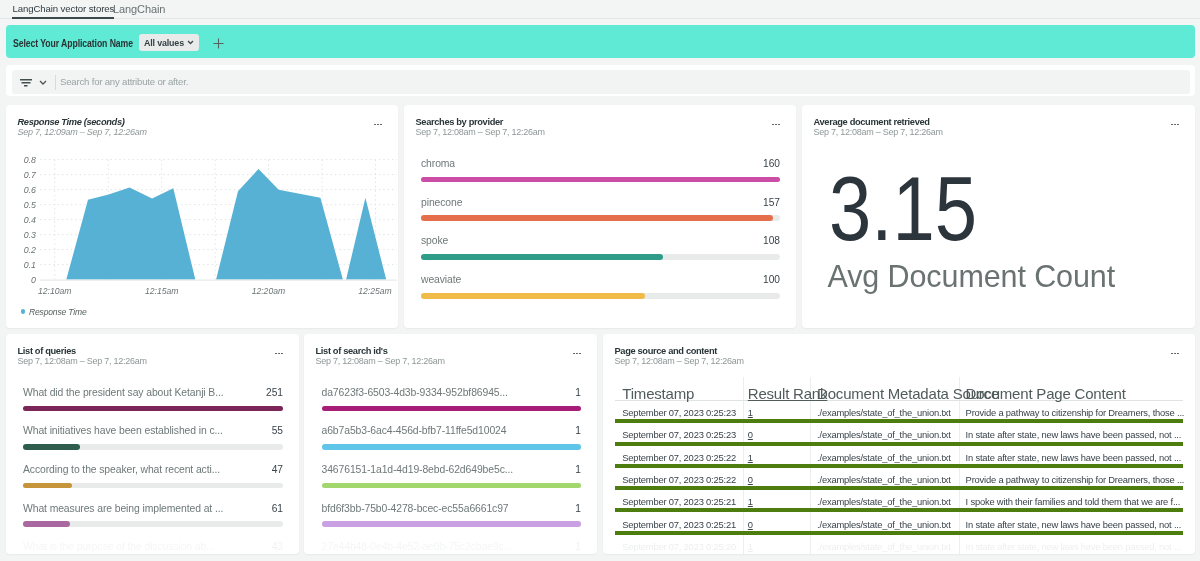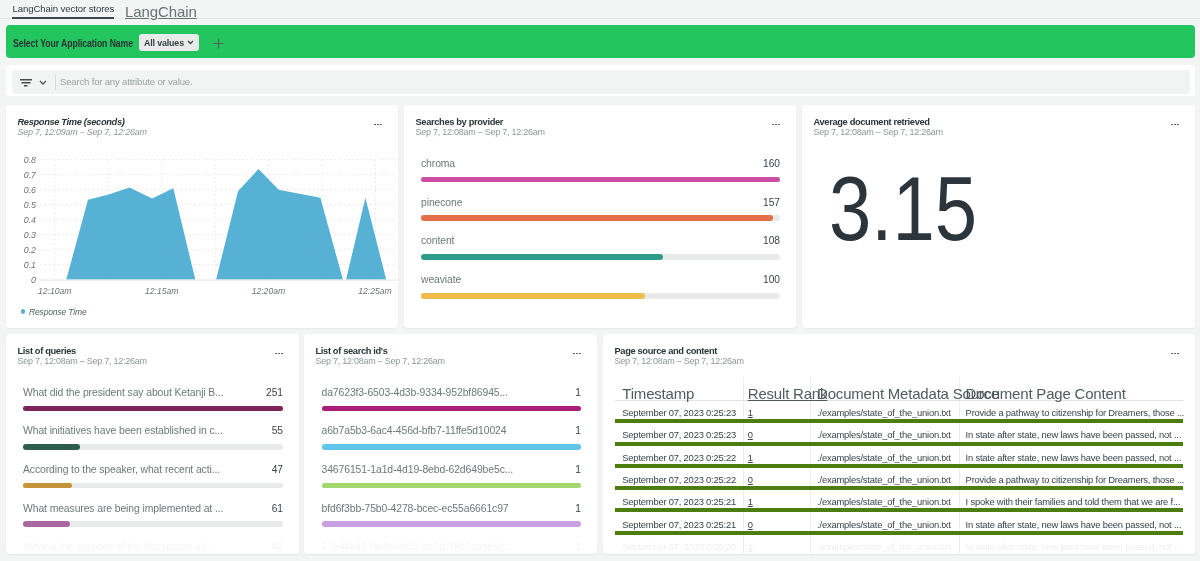--- a/index.html
+++ b/index.html
@@ -3,25 +3,25 @@
 <meta charset="utf-8">
 <style>
   * { margin:0; padding:0; box-sizing:border-box; }
   html,body { width:1200px; height:561px; overflow:hidden; }
   body { background:#f3f4f4; font-family:"Liberation Sans", sans-serif; position:relative; }
   .abs { position:absolute; }
 
   
   #tabbar { left:0; top:0; width:1200px; height:19px; border-bottom:1px solid #e3e6e6; }
   .tab1 { left:12.5px; top:3px; font-size:9.6px; color:#303c40; letter-spacing:-0.1px; }
-  .tab2 { left:125px; top:3px; font-size:15px; color:#697373; letter-spacing:-0.1px;text-decoration:underline; }
+  .tab2 { left:113px; top:3px; font-size:11px; color:#697373; letter-spacing:-0.1px; }
   .tabline { left:12px; top:17px; width:102px; height:2px; background:#3d484d; }
 
   
-  #approw { left:6px; top:25px; width:1189px; height:33px; background:#22c55e; border-radius:4px; }
+  #approw { left:6px; top:25px; width:1189px; height:33px; background:#5eead4; border-radius:4px; }
   .sellabel { left:6.6px; top:13px; font-size:10.1px; font-weight:bold; color:#2a3336; letter-spacing:-0.1px; transform:scaleX(0.86); transform-origin:left top; white-space:nowrap; }
   .pill { left:132.5px; top:9px; height:17px; padding:0 5px 0 5.5px; background:#e9ebeb; border-radius:3px; font-size:8.9px; font-weight:bold; color:#333e41; display:flex; align-items:center; gap:3px; letter-spacing:-0.15px;}
   .plus { left:207px; top:12.5px; width:11px; height:11px; }
 
   
   #filterrow { left:6px; top:65px; width:1189px; height:31px; background:#fff; border-radius:4px; }
   .searchbox { left:6px; top:5px; width:1178px; height:24px; background:#f2f3f3; border-radius:3px; }
   .fdivider { left:42.5px; top:4.5px; width:1px; height:15.5px; background:#d7dbdb; }
   .placeholder { left:48px; top:6px; font-size:9.6px; color:#9aa3a3; letter-spacing:-0.2px; }
 
@@ -82,21 +82,21 @@
 
   <div class="abs" id="filterrow">
     <div class="abs searchbox">
       <svg class="abs" style="left:8px; top:8.7px;" width="12" height="8" viewBox="0 0 12 8">
         <path d="M0 0.7h12M1.5 3.7h9M4 6.7h3.5" stroke="#434e4e" stroke-width="1.4"></path>
       </svg>
       <svg class="abs" style="left:26.5px; top:10px;" width="8" height="6" viewBox="0 0 8 6">
         <path d="M1 1l3 3 3-3" fill="none" stroke="#495454" stroke-width="1.3"></path>
       </svg>
       <div class="abs fdivider"></div>
-      <div class="abs placeholder">Search for any attribute or value.</div>
+      <div class="abs placeholder">Search for any attribute or after.</div>
     </div>
   </div>
 
   <div class="card" id="c1">
     <div class="abs ctitle">Response Time (seconds)</div>
     <div class="abs csub">Sep 7, 12:09am – Sep 7, 12:26am</div>
     <div class="abs dots">
       <i></i>
       <i></i>
       <i></i>
@@ -158,21 +158,21 @@
       </div>
     </div>
     <div class="blrow" style="top:89.2px;">
       <div class="blname">pinecone</div>
       <div class="blval">157</div>
       <div class="bltrack">
         <div class="blfill" style="width:98.1%; background:#e56f4b;"></div>
       </div>
     </div>
     <div class="blrow" style="top:127.9px;">
-      <div class="blname">content</div>
+      <div class="blname">spoke</div>
       <div class="blval">108</div>
       <div class="bltrack">
         <div class="blfill" style="width:67.5%; background:#2e9c88;"></div>
       </div>
     </div>
     <div class="blrow" style="top:166.6px;">
       <div class="blname">weaviate</div>
       <div class="blval">100</div>
       <div class="bltrack">
         <div class="blfill" style="width:62.5%; background:#f0bb49;"></div>
@@ -182,20 +182,21 @@
 
   <div class="card" id="c3">
     <div class="abs ctitle">Average document retrieved</div>
     <div class="abs csub">Sep 7, 12:08am – Sep 7, 12:26am</div>
     <div class="abs dots">
       <i></i>
       <i></i>
       <i></i>
     </div>
     <div class="abs bignum">3.15</div>
+    <div class="abs bigcap">Avg Document Count</div>
   </div>
 
   <div class="card" id="c4">
     <div class="abs ctitle">List of queries</div>
     <div class="abs csub">Sep 7, 12:08am – Sep 7, 12:26am</div>
     <div class="abs dots">
       <i></i>
       <i></i>
       <i></i>
     </div>

